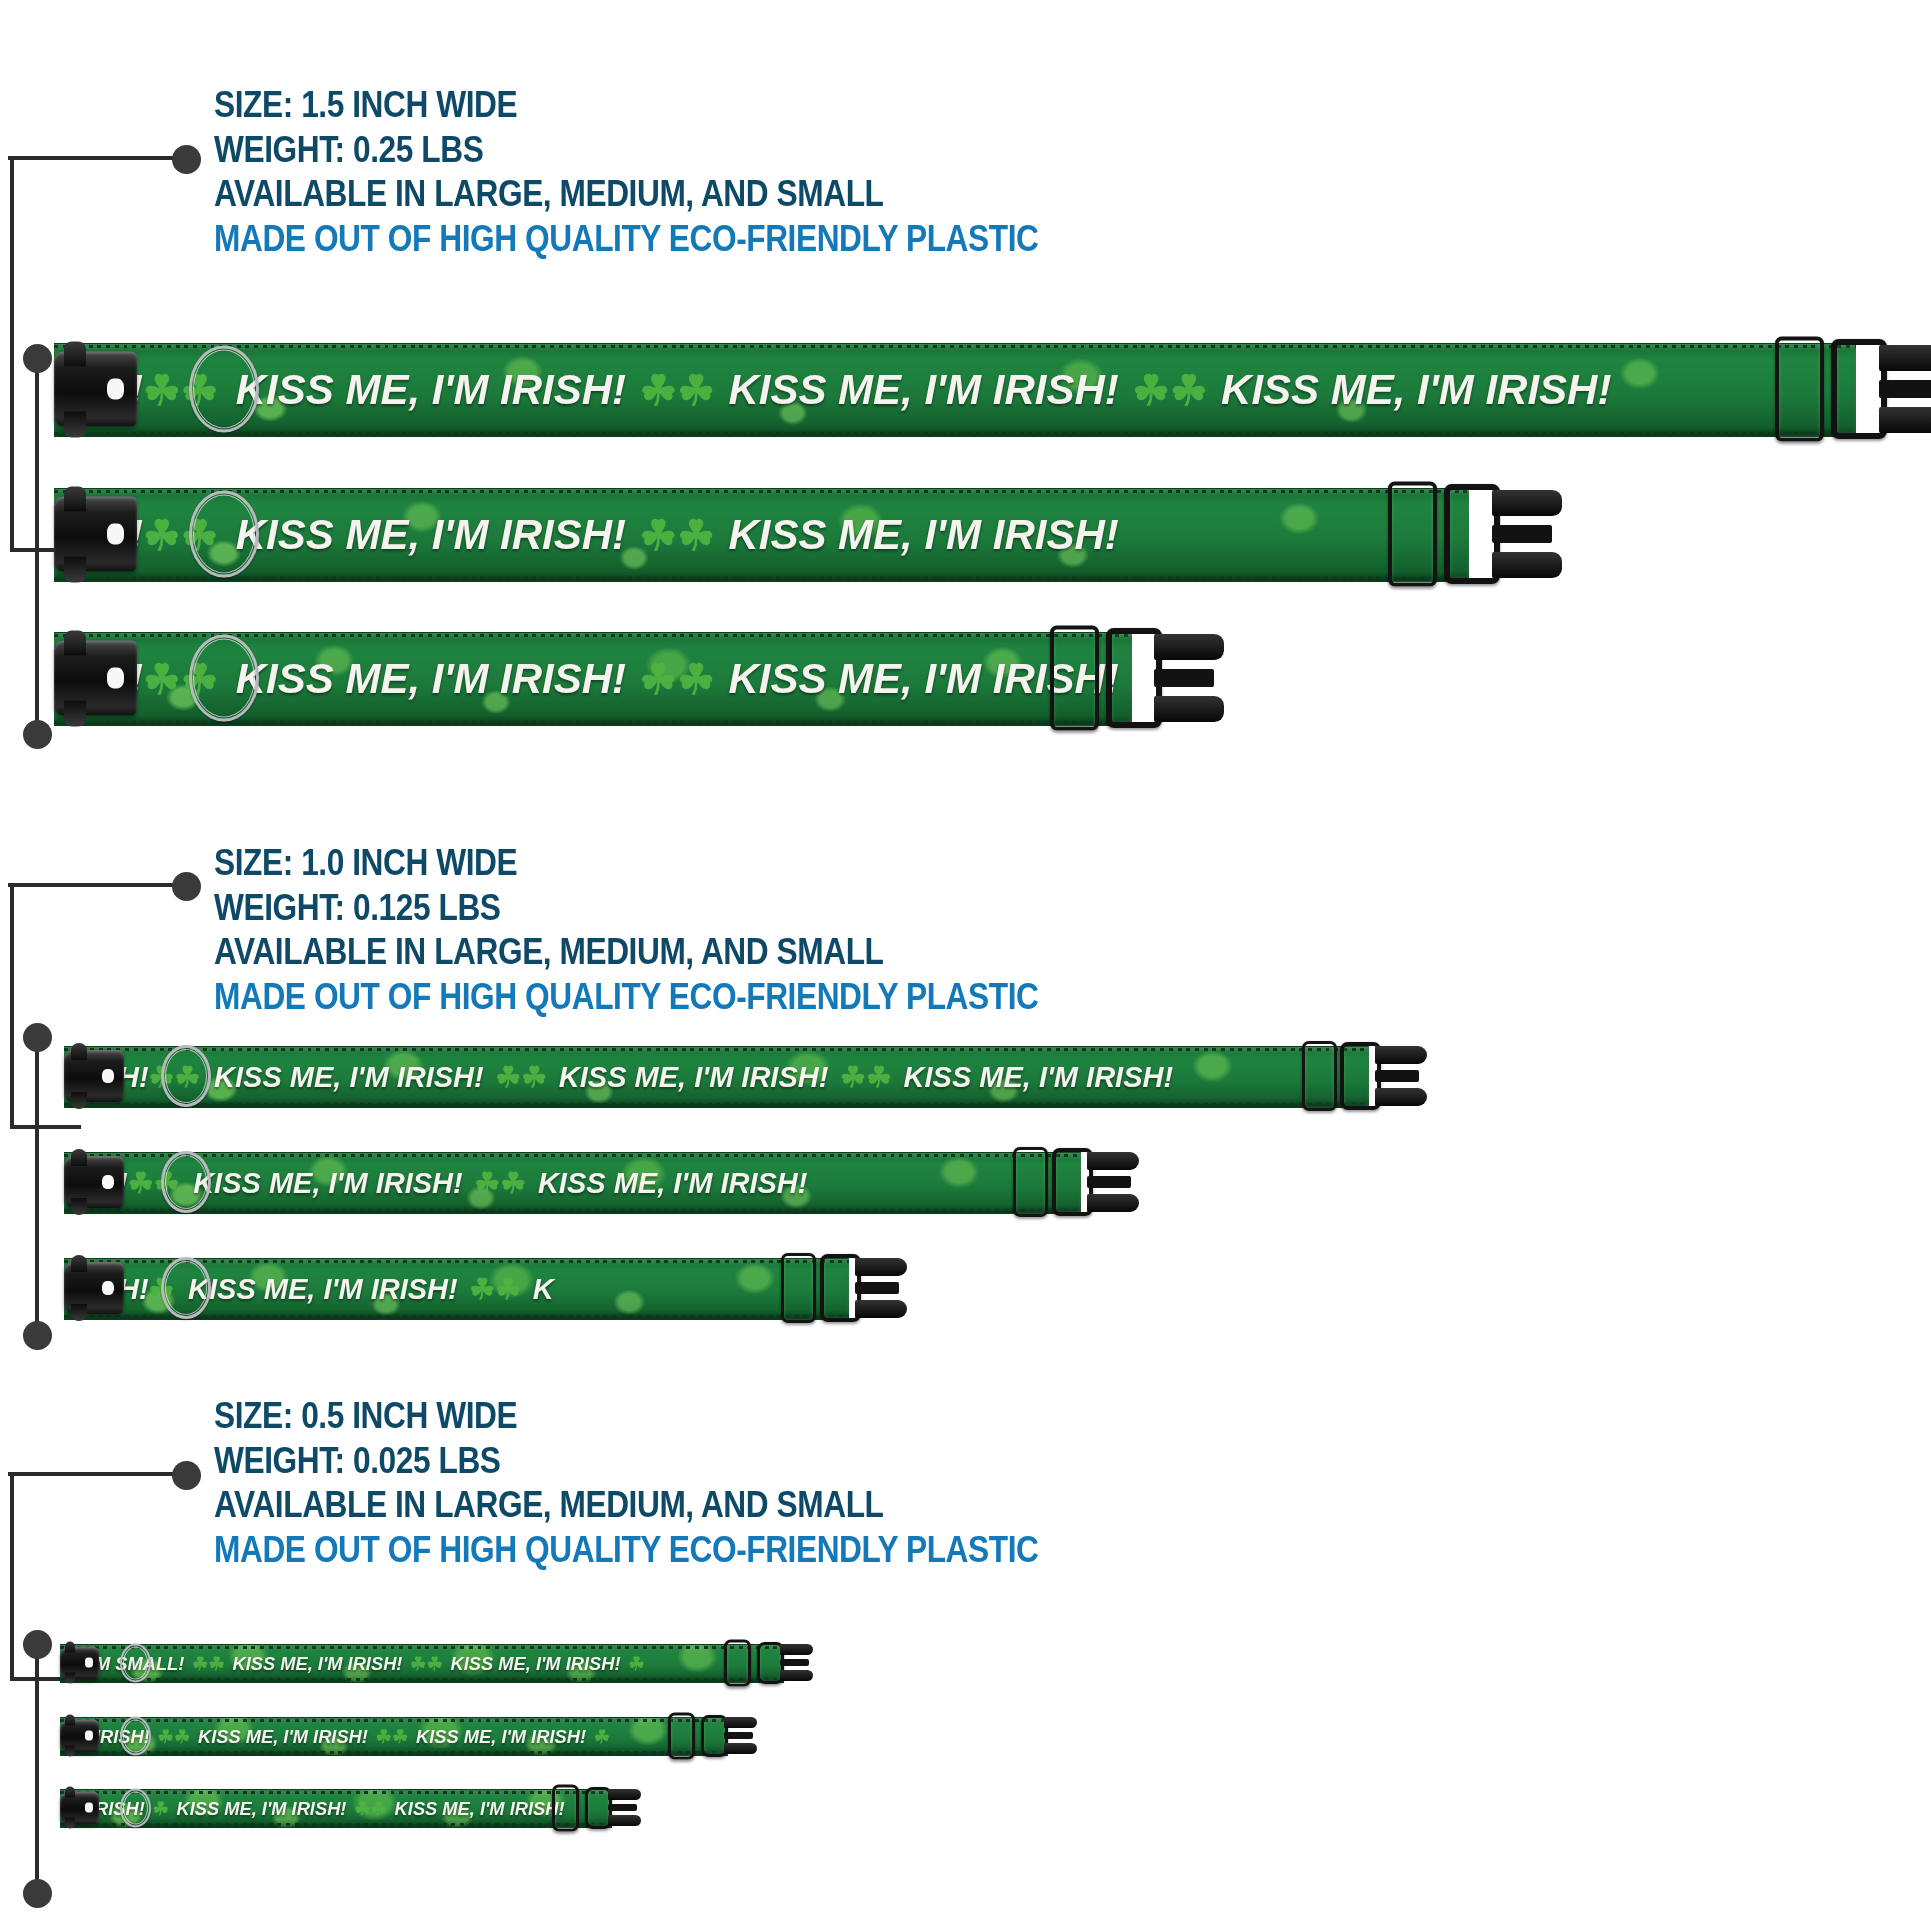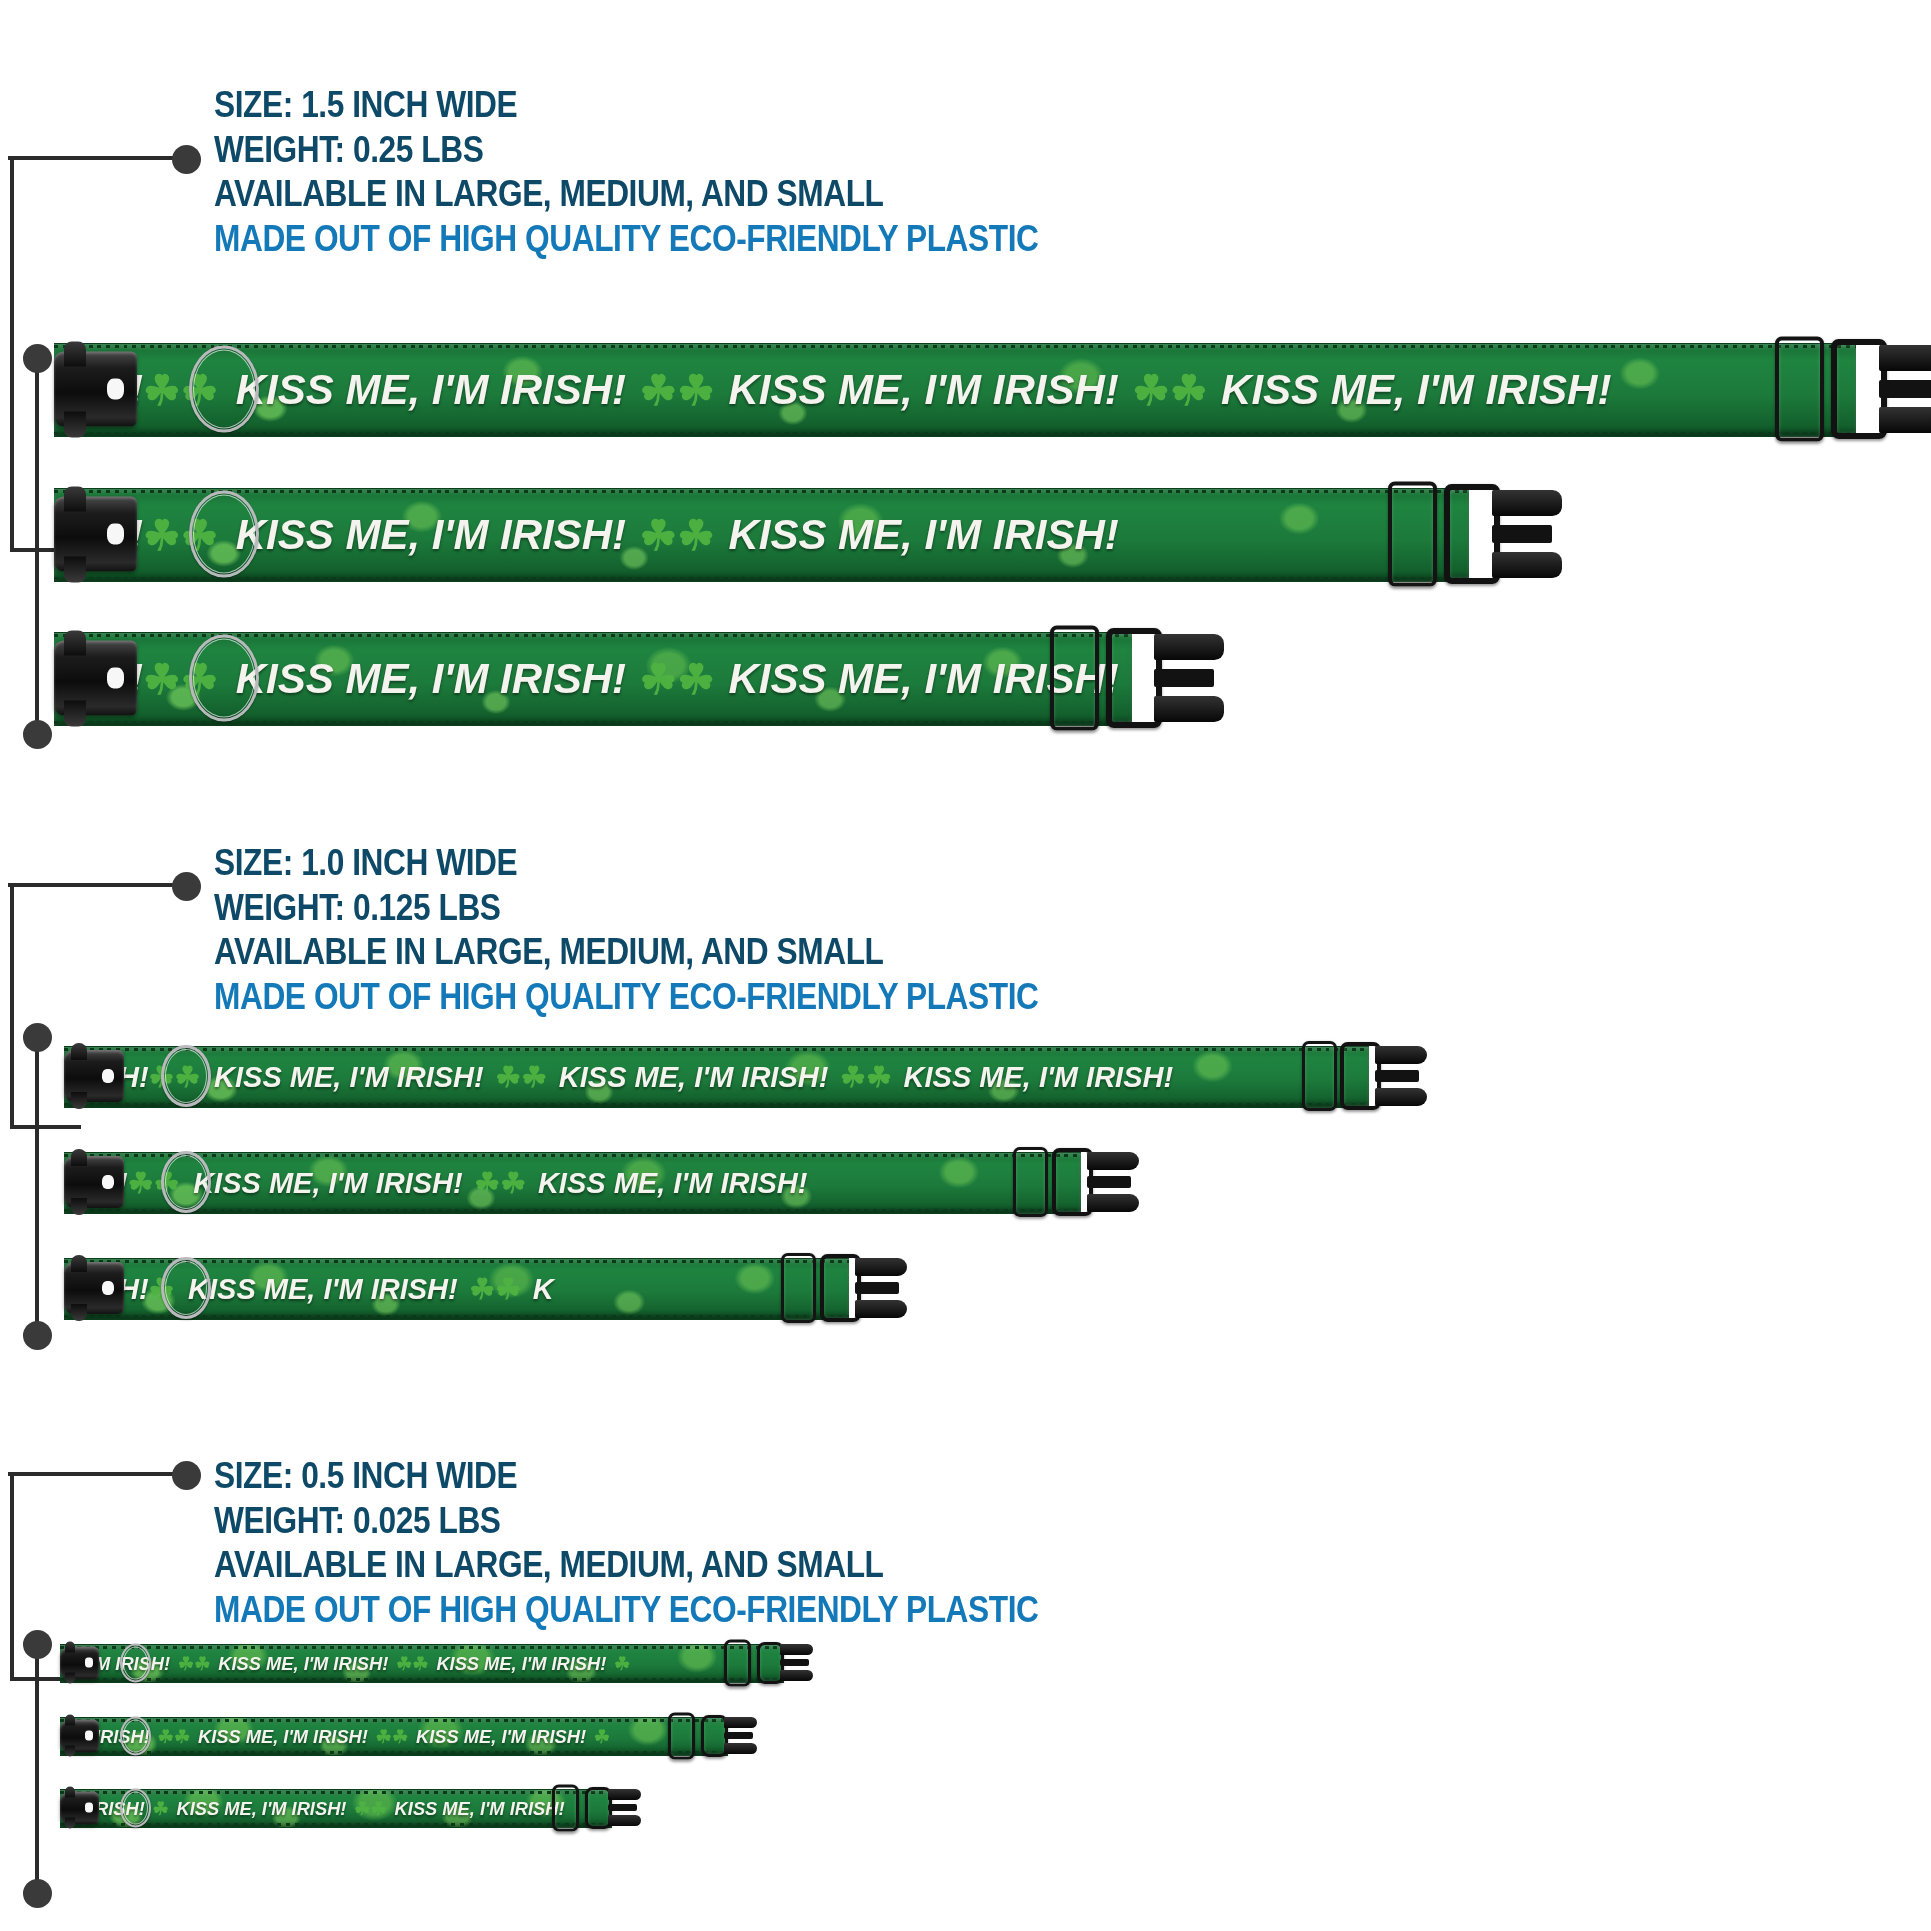--- a/index.html
+++ b/index.html
@@ -290,21 +290,21 @@
   <div class="dring" style="left:97px;width:44px;height:56px;"></div>
   <div class="slider" style="left:717px;width:29px;height:64px;border-width:3.9px;"></div>
   <div class="buckle-m" style="left:756px;width:89px;height:68px;">
     <div class="frame" style="width:41px;border-width:4.8px;"></div>
     <div class="prong tip" style="left:35px;top:6%;width:52px;height:26%;"></div>
     <div class="prong mid" style="left:35px;top:41%;width:44px;"></div>
     <div class="prong tip" style="left:35px;bottom:6%;width:52px;height:26%;"></div>
   </div>
 </div>
 
-<div class="spec" style="left:214px;top:1458px;">
+<div class="spec" style="left:214px;top:1398px;">
   <div class="line line1 l-dark">SIZE: 0.5 INCH WIDE</div>
   <div class="gap"></div>
   <div class="line line2 l-dark">WEIGHT: 0.025 LBS</div>
   <div class="gap"></div>
   <div class="line line3 l-dark">AVAILABLE IN LARGE, MEDIUM, AND SMALL</div>
   <div class="gap"></div>
   <div class="line line4 l-blue">MADE OUT OF HIGH QUALITY ECO-FRIENDLY PLASTIC</div>
 </div>
 
 <div class="leader">
@@ -315,21 +315,21 @@
   <div class="lv" style="left:35px;top:1641px;height:251px;"></div>
   <div class="dot" style="left:23px;top:1630px;width:29px;height:29px;"></div>
   <div class="dot" style="left:23px;top:1879px;width:29px;height:29px;"></div>
 </div>
 
 <div class="collar" style="left:60px;top:1644px;width:743px;height:37px;">
   <div class="strap" style="width:724px;">
     <div class="stitch-t"></div>
     <div class="stitch-b"></div>
     <div class="webtext" style="font-size:18.3px;padding-left:35px;">
-      <span>M IRISH!</span>
+      <span>M SMALL!</span>
       <span class="clv" style="margin:0 7.7px;">☘☘</span>
       <span>KISS ME, I'M IRISH!</span>
       <span class="clv" style="margin:0 7.7px;">☘☘</span>
       <span>KISS ME, I'M IRISH!</span>
       <span class="clv" style="margin:0 7.7px;">☘</span>
     </div>
   </div>
   <div class="buckle-f" style="width:39px;height:33px;">
     <div class="buckle-notch"></div>
   </div>

